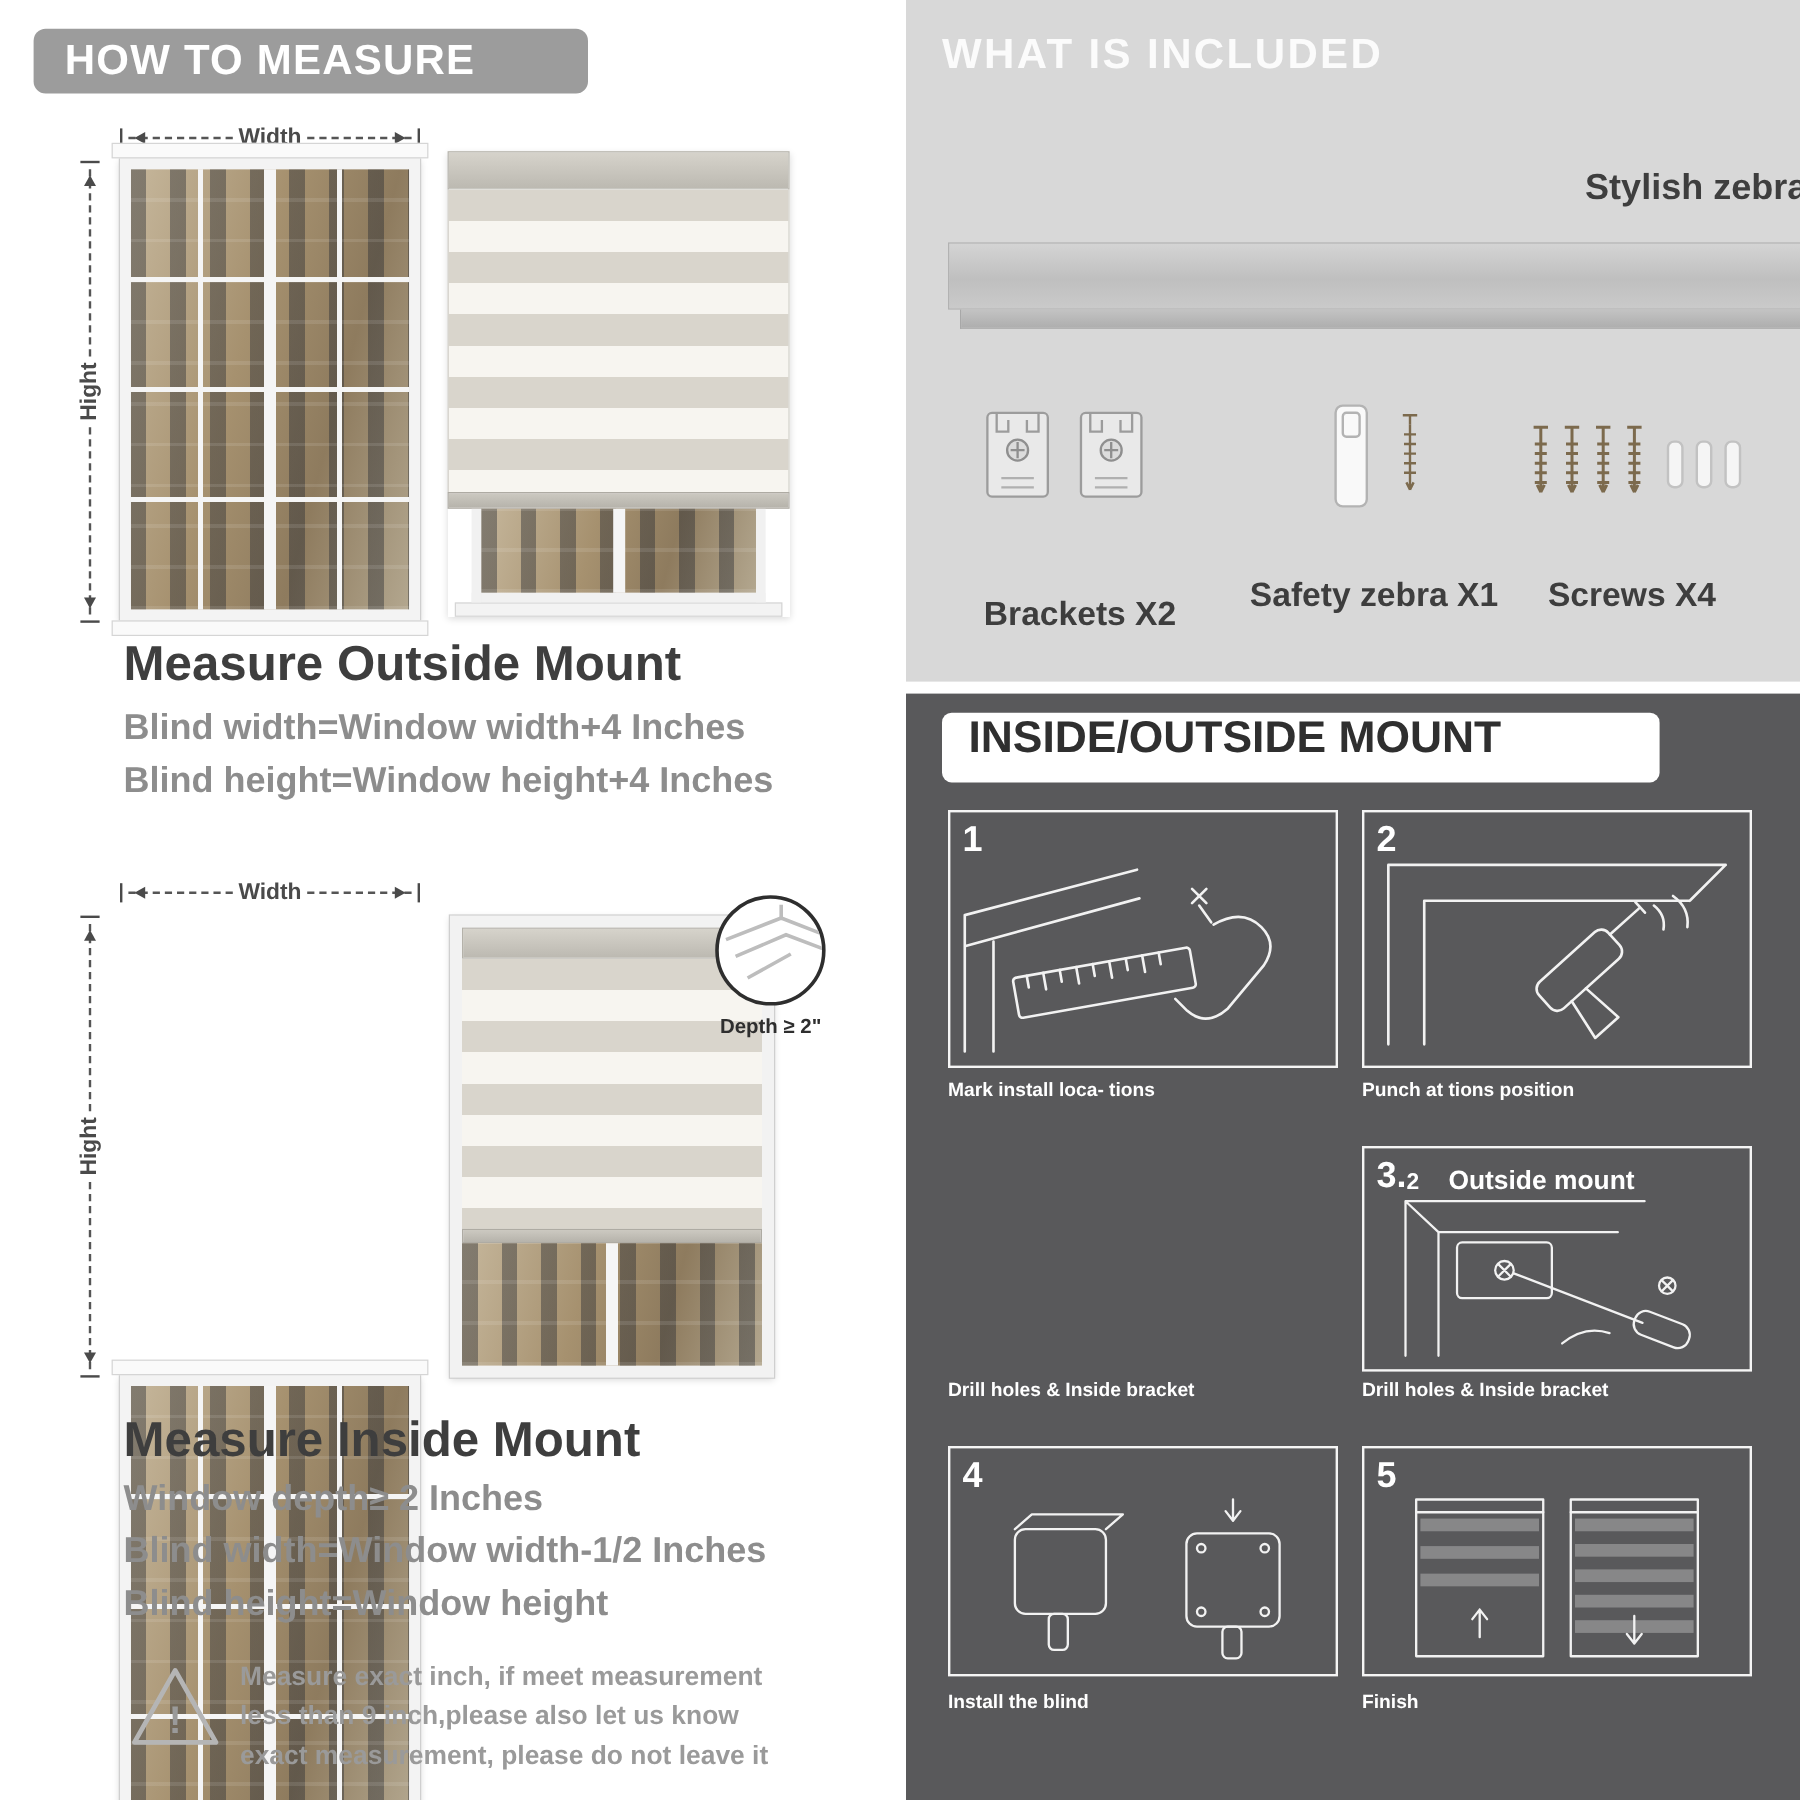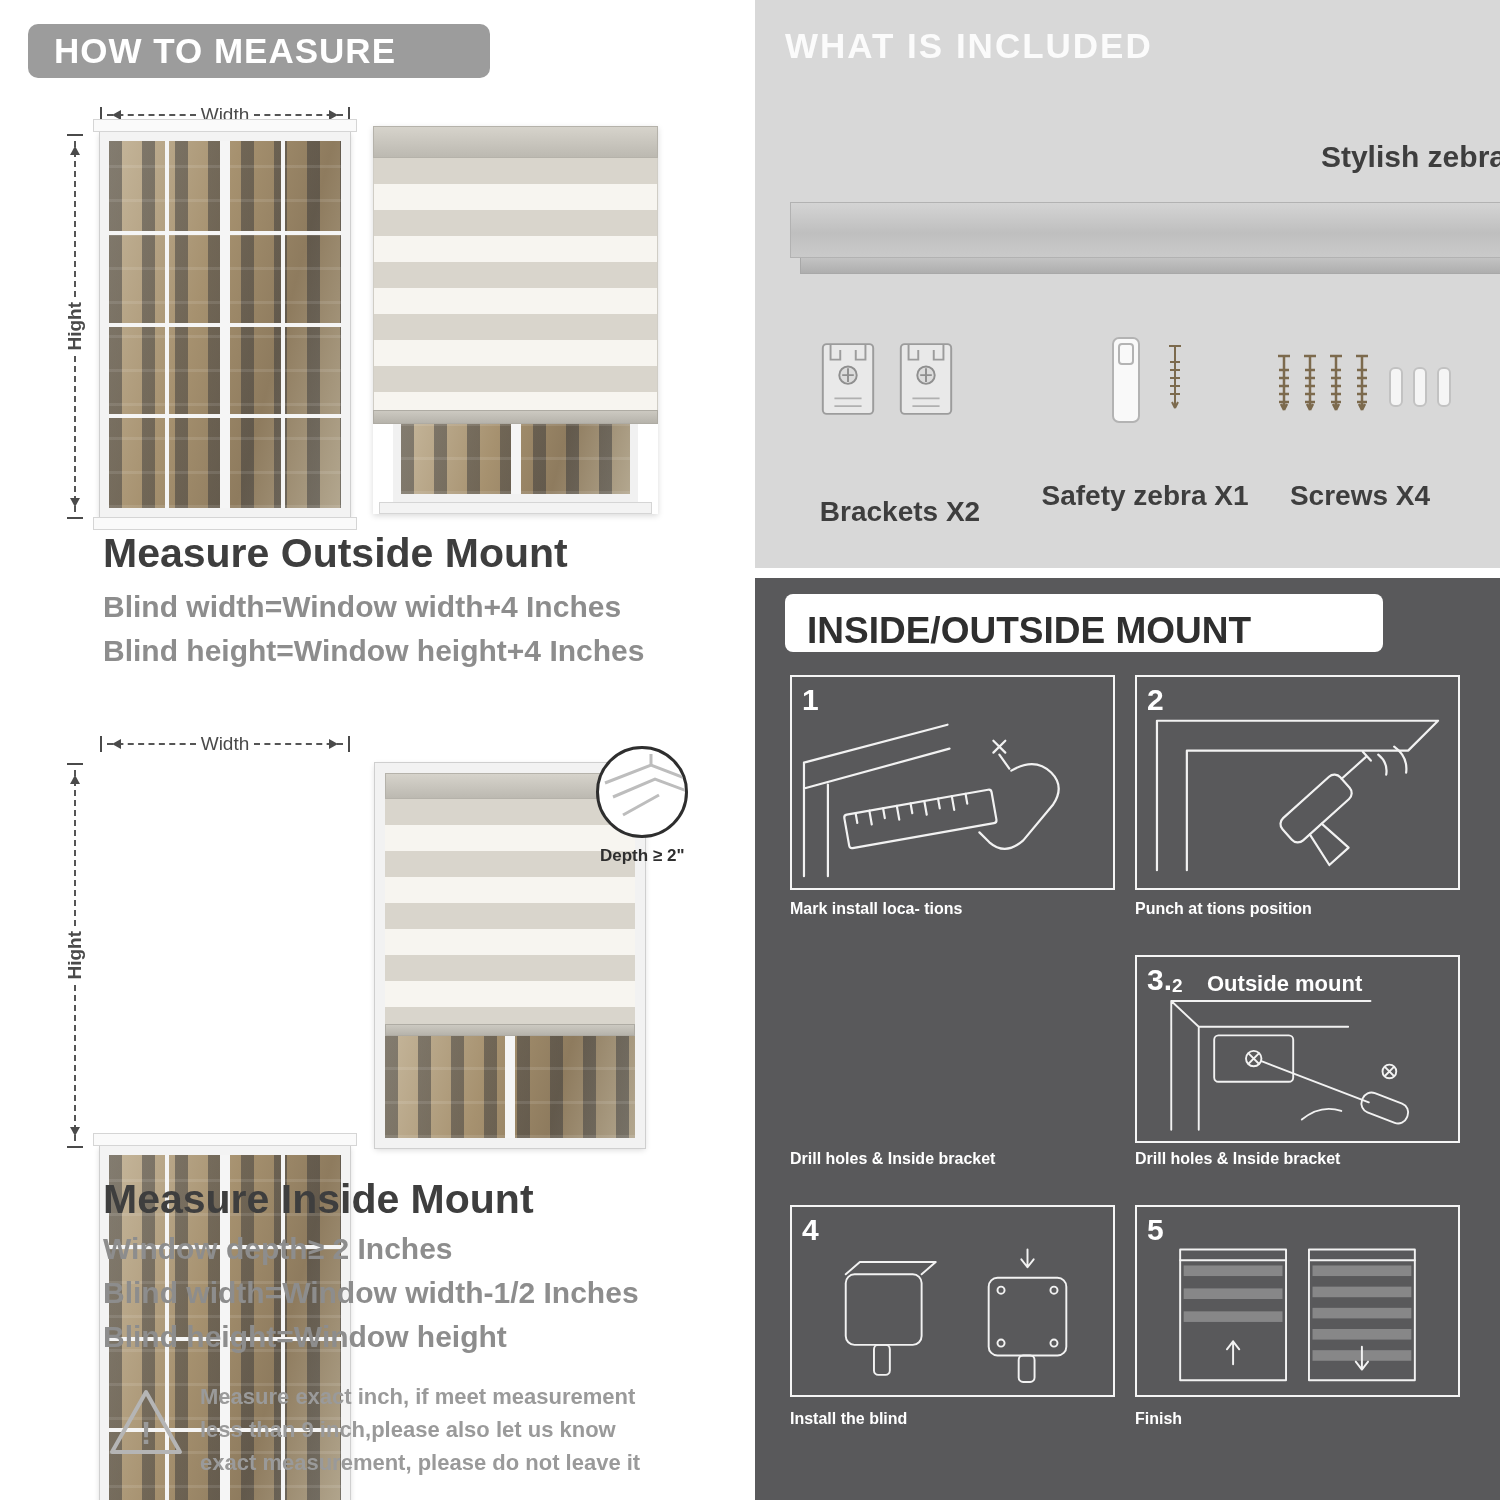--- a/index.html
+++ b/index.html
@@ -8,21 +8,21 @@
   .abs{position:absolute}
 
   
   .htm-header{left:28px;top:24px;width:462px;height:54px;background:#9c9c9c;border-radius:10px;
     color:#fff;font-size:35px;font-weight:bold;letter-spacing:1px;display:flex;align-items:center;padding-left:26px}
 
   .sec-title{font-size:41px;font-weight:bold;color:#3e3e3e}
   .sec-line{font-size:30px;font-weight:bold;color:#8d8d8d}
 
   
-  .h-measure{display:flex;align-items:center;gap:5px;color:#4a4a4a;font-size:19px;font-weight:normal}
+  .h-measure{display:flex;align-items:center;gap:5px;color:#4a4a4a;font-size:19px;font-weight:bold}
   .h-measure .tick{width:2px;height:16px;background:#4a4a4a}
   .h-measure .seg{flex:1;height:0;border-top:2px dashed #555;position:relative}
   .h-measure .seg.l::before{content:"";position:absolute;left:0;top:-6px;border:5px solid transparent;border-right:9px solid #4a4a4a}
   .h-measure .seg.r::before{content:"";position:absolute;right:0;top:-6px;border:5px solid transparent;border-left:9px solid #4a4a4a}
   .v-measure{display:flex;flex-direction:column;align-items:center;gap:5px;color:#4a4a4a;font-size:19px;font-weight:bold}
   .v-measure .tick{height:2px;width:16px;background:#4a4a4a}
   .v-measure .seg{flex:1;width:0;border-left:2px dashed #555;position:relative}
   .v-measure .seg.t::before{content:"";position:absolute;top:0;left:-6px;border:5px solid transparent;border-bottom:9px solid #4a4a4a}
   .v-measure .seg.b::before{content:"";position:absolute;bottom:0;left:-6px;border:5px solid transparent;border-top:9px solid #4a4a4a}
   .v-measure .vlabel{writing-mode:vertical-rl;transform:rotate(180deg)}
@@ -68,21 +68,21 @@
   .included-panel{left:755px;top:0;width:876px;height:568px;background:#d8d8d8}
   .included-header{left:30px;top:26px;font-size:35px;font-weight:bold;color:#fbfbfb;letter-spacing:2px}
   .product-label{left:0;right:0;top:140px;text-align:right;font-size:30px;font-weight:bold;color:#3e3e3e}
   .rail{left:35px;right:35px;top:202px}
   .rail-top{height:56px;background:linear-gradient(180deg,#d4d4d4,#bfbfbf 55%,#cacaca);border:1px solid #b2b2b2}
   .rail-bot{height:16px;margin:0 10px;background:linear-gradient(180deg,#c3c3c3,#aeaeae);border:1px solid #a8a8a8;border-top:none}
   .item-label{font-size:28px;font-weight:bold;color:#3e3e3e;text-align:center}
 
   .mount-panel{left:755px;top:578px;width:745px;height:922px;background:#59595b}
   .mount-header{left:30px;top:16px;width:598px;height:58px;background:#fff;border-radius:8px;
-    display:flex;align-items:flex-end;padding-left:22px;font-size:37px;font-weight:bold;color:#2f2f2f}
+    display:flex;align-items:flex-start;padding-left:22px;font-size:37px;font-weight:bold;color:#2f2f2f}
   .step{position:absolute;border:2px solid #f5f5f5}
   .step .num{position:absolute;top:6px;left:10px;color:#fff;font-size:30px;font-weight:bold}
   .step .num .sub{font-size:19px;position:relative;top:2px}
   .step .inlabel{position:absolute;top:14px;left:70px;color:#fff;font-size:22px;font-weight:bold}
   .step svg{position:absolute;left:6px;top:32px;width:calc(100% - 12px);height:calc(100% - 38px)}
   .caption{position:absolute;color:#fff;font-size:16px;font-weight:bold;width:330px}
   .lineart{fill:none;stroke:#f2f2f2;stroke-width:2.2;stroke-linecap:round;stroke-linejoin:round}
 </style>
 </head>
 <body>

